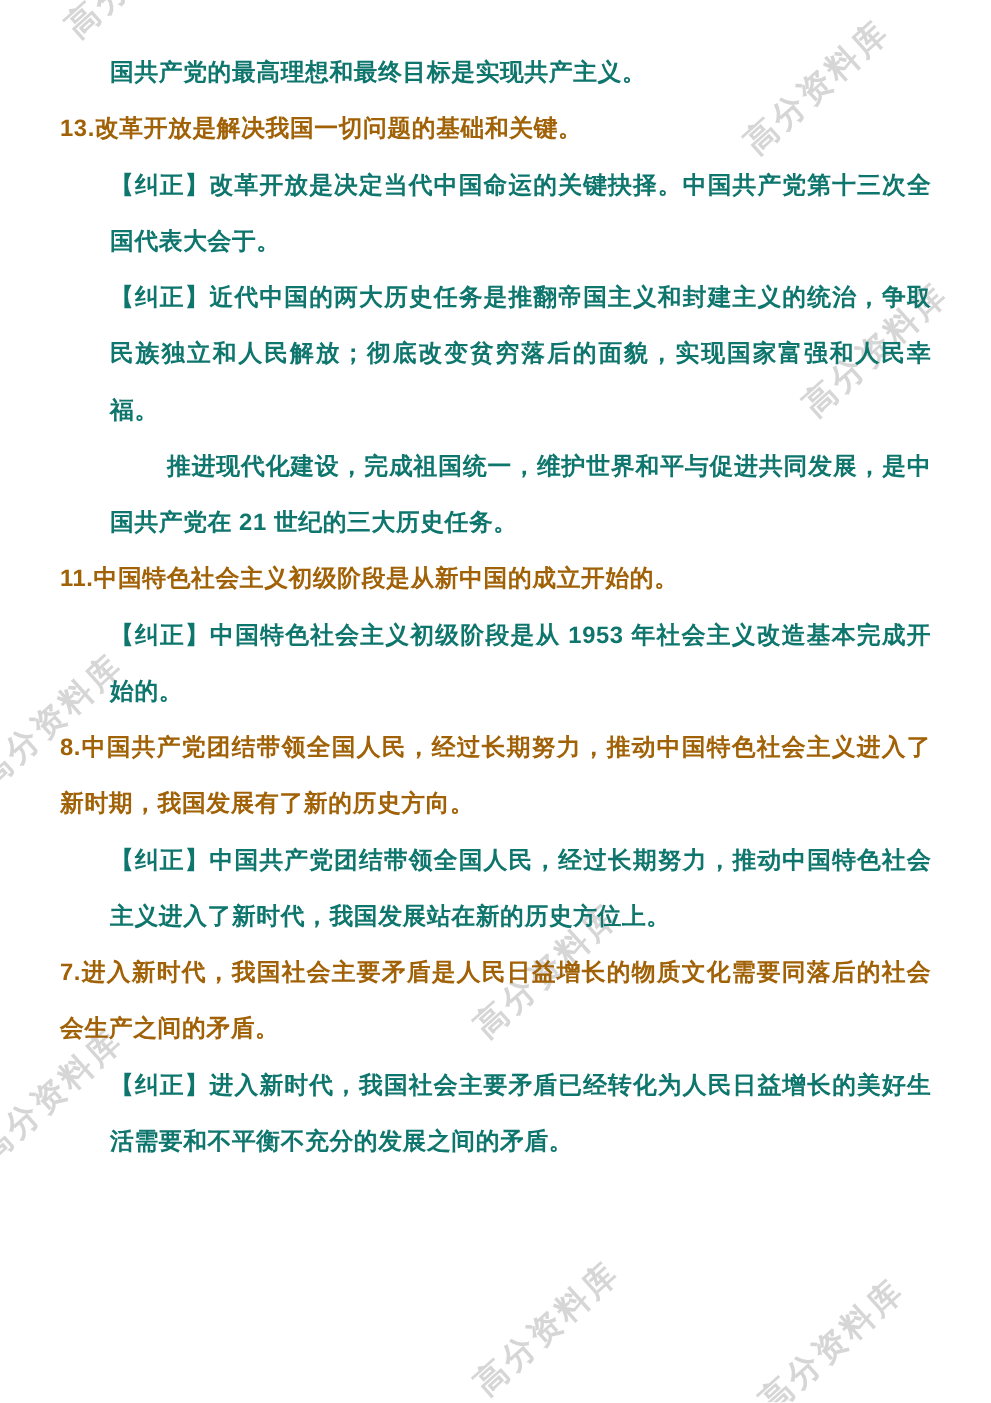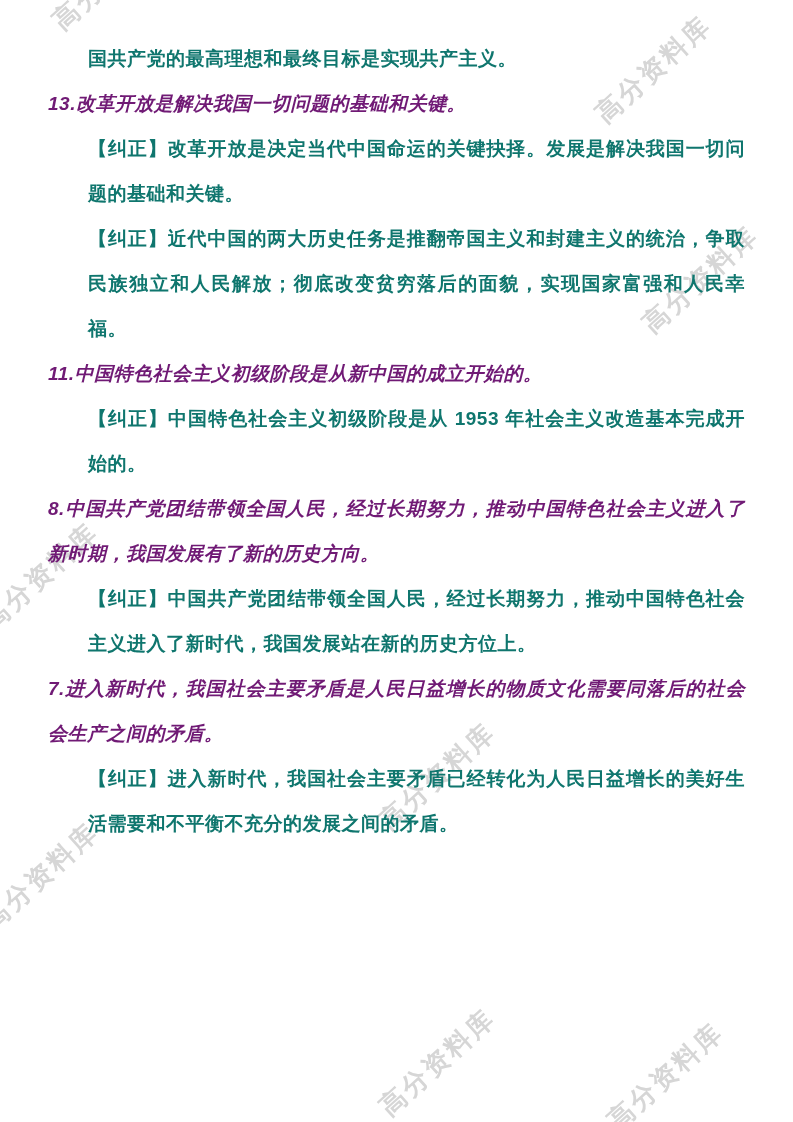--- a/index.html
+++ b/index.html
@@ -40,21 +40,21 @@
     top: 36px;
   }
   .para {
     margin: 0;
     font-size: 19px;
     font-weight: bold;
     line-height: 45px;
     text-align: justify;
     letter-spacing: 0.5px;
   }
-  .para.black { color: #701a75; font-style: italic; }
+  .para.black { color: #a16207; }
   .para.red { color: #0f766e; margin-left: 40px; }
   .para.indent { text-indent: 2.4em; }
 </style>
 </head>
 <body>
 
 <div class="page">
 
   <div class="watermark-layer">
     <div class="watermark" style="left: 45px;  top: 12px;">高分资料库</div>
@@ -64,22 +64,23 @@
     <div class="watermark" style="left: 372px; top: 812px;">高分资料库</div>
     <div class="watermark" style="left: -25px; top: 912px;">高分资料库</div>
     <div class="watermark" style="left: 372px; top: 1098px;">高分资料库</div>
     <div class="watermark" style="left: 600px; top: 1112px;">高分资料库</div>
   </div>
 
   <div class="content">
 
   <p class="para red">国共产党的最高理想和最终目标是实现共产主义。</p>
       <p class="para black">13.改革开放是解决我国一切问题的基础和关键。</p>
-      <p class="para red">【纠正】改革开放是决定当代中国命运的关键抉择。发展是解决我国一切问题的基础和关键。</p>
+      <p class="para red">【纠正】改革开放是决定当代中国命运的关键抉择。中国共产党第十三次全国代表大会于。</p>
       <p class="para red">【纠正】近代中国的两大历史任务是推翻帝国主义和封建主义的统治，争取民族独立和人民解放；彻底改变贫穷落后的面貌，实现国家富强和人民幸福。</p>
+      <p class="para red indent">推进现代化建设，完成祖国统一，维护世界和平与促进共同发展，是中国共产党在 21 世纪的三大历史任务。</p>
       <p class="para black">11.中国特色社会主义初级阶段是从新中国的成立开始的。</p>
       <p class="para red">【纠正】中国特色社会主义初级阶段是从 1953 年社会主义改造基本完成开始的。</p>
       <p class="para black">8.中国共产党团结带领全国人民，经过长期努力，推动中国特色社会主义进入了新时期，我国发展有了新的历史方向。</p>
       <p class="para red">【纠正】中国共产党团结带领全国人民，经过长期努力，推动中国特色社会主义进入了新时代，我国发展站在新的历史方位上。</p>
       <p class="para black">7.进入新时代，我国社会主要矛盾是人民日益增长的物质文化需要同落后的社会会生产之间的矛盾。</p>
       <p class="para red">【纠正】进入新时代，我国社会主要矛盾已经转化为人民日益增长的美好生活需要和不平衡不充分的发展之间的矛盾。</p>
     </div>
 
 </div>
 

